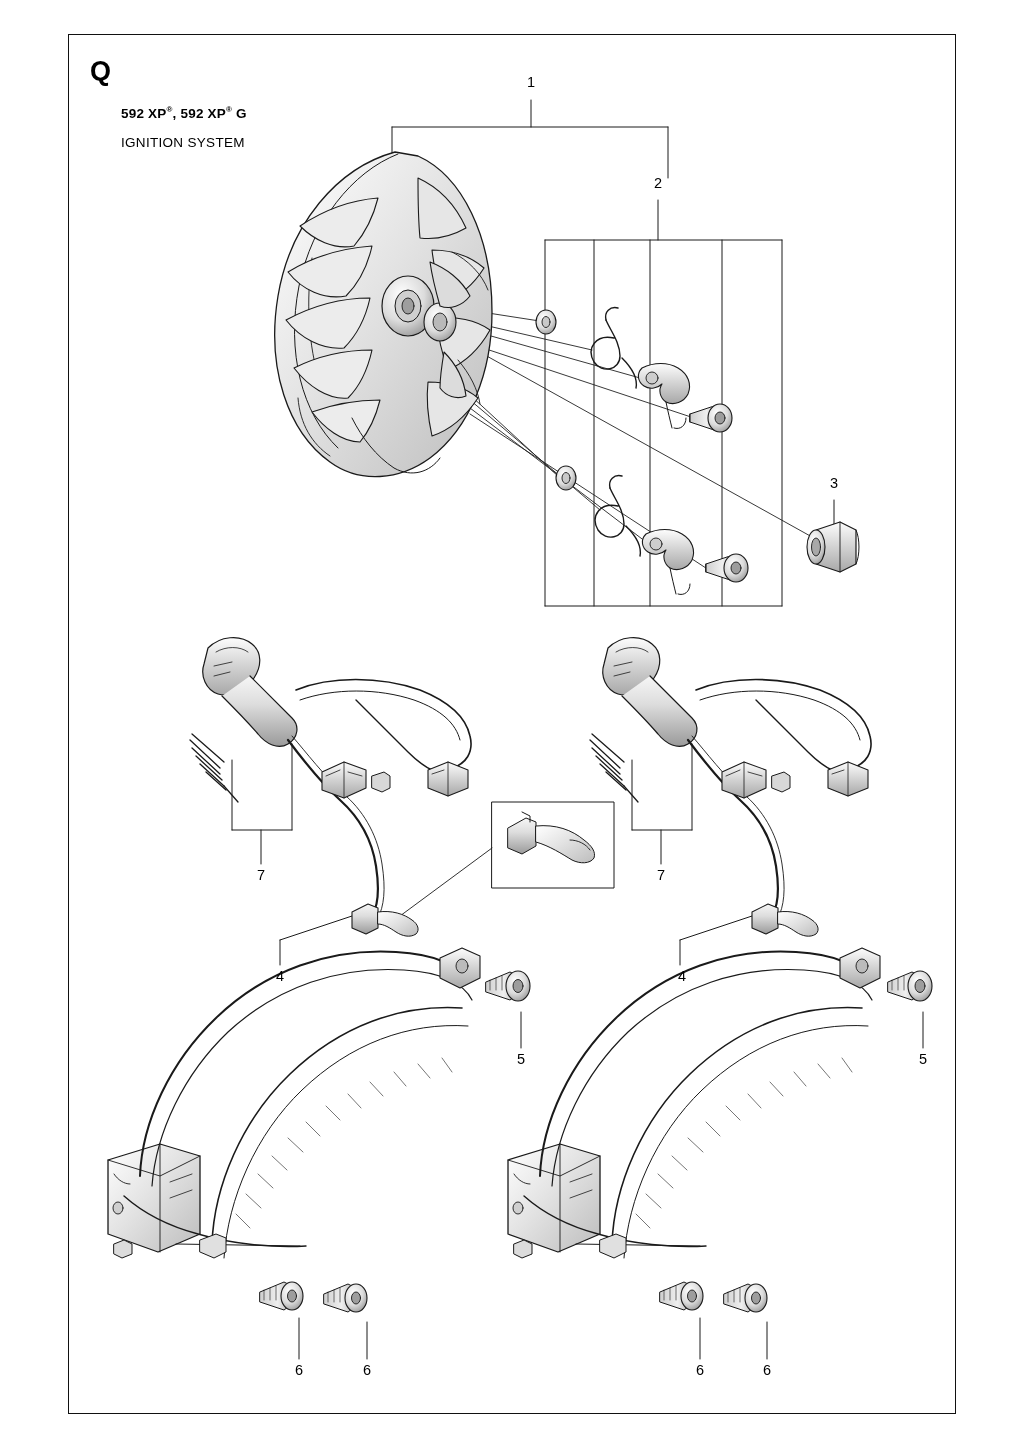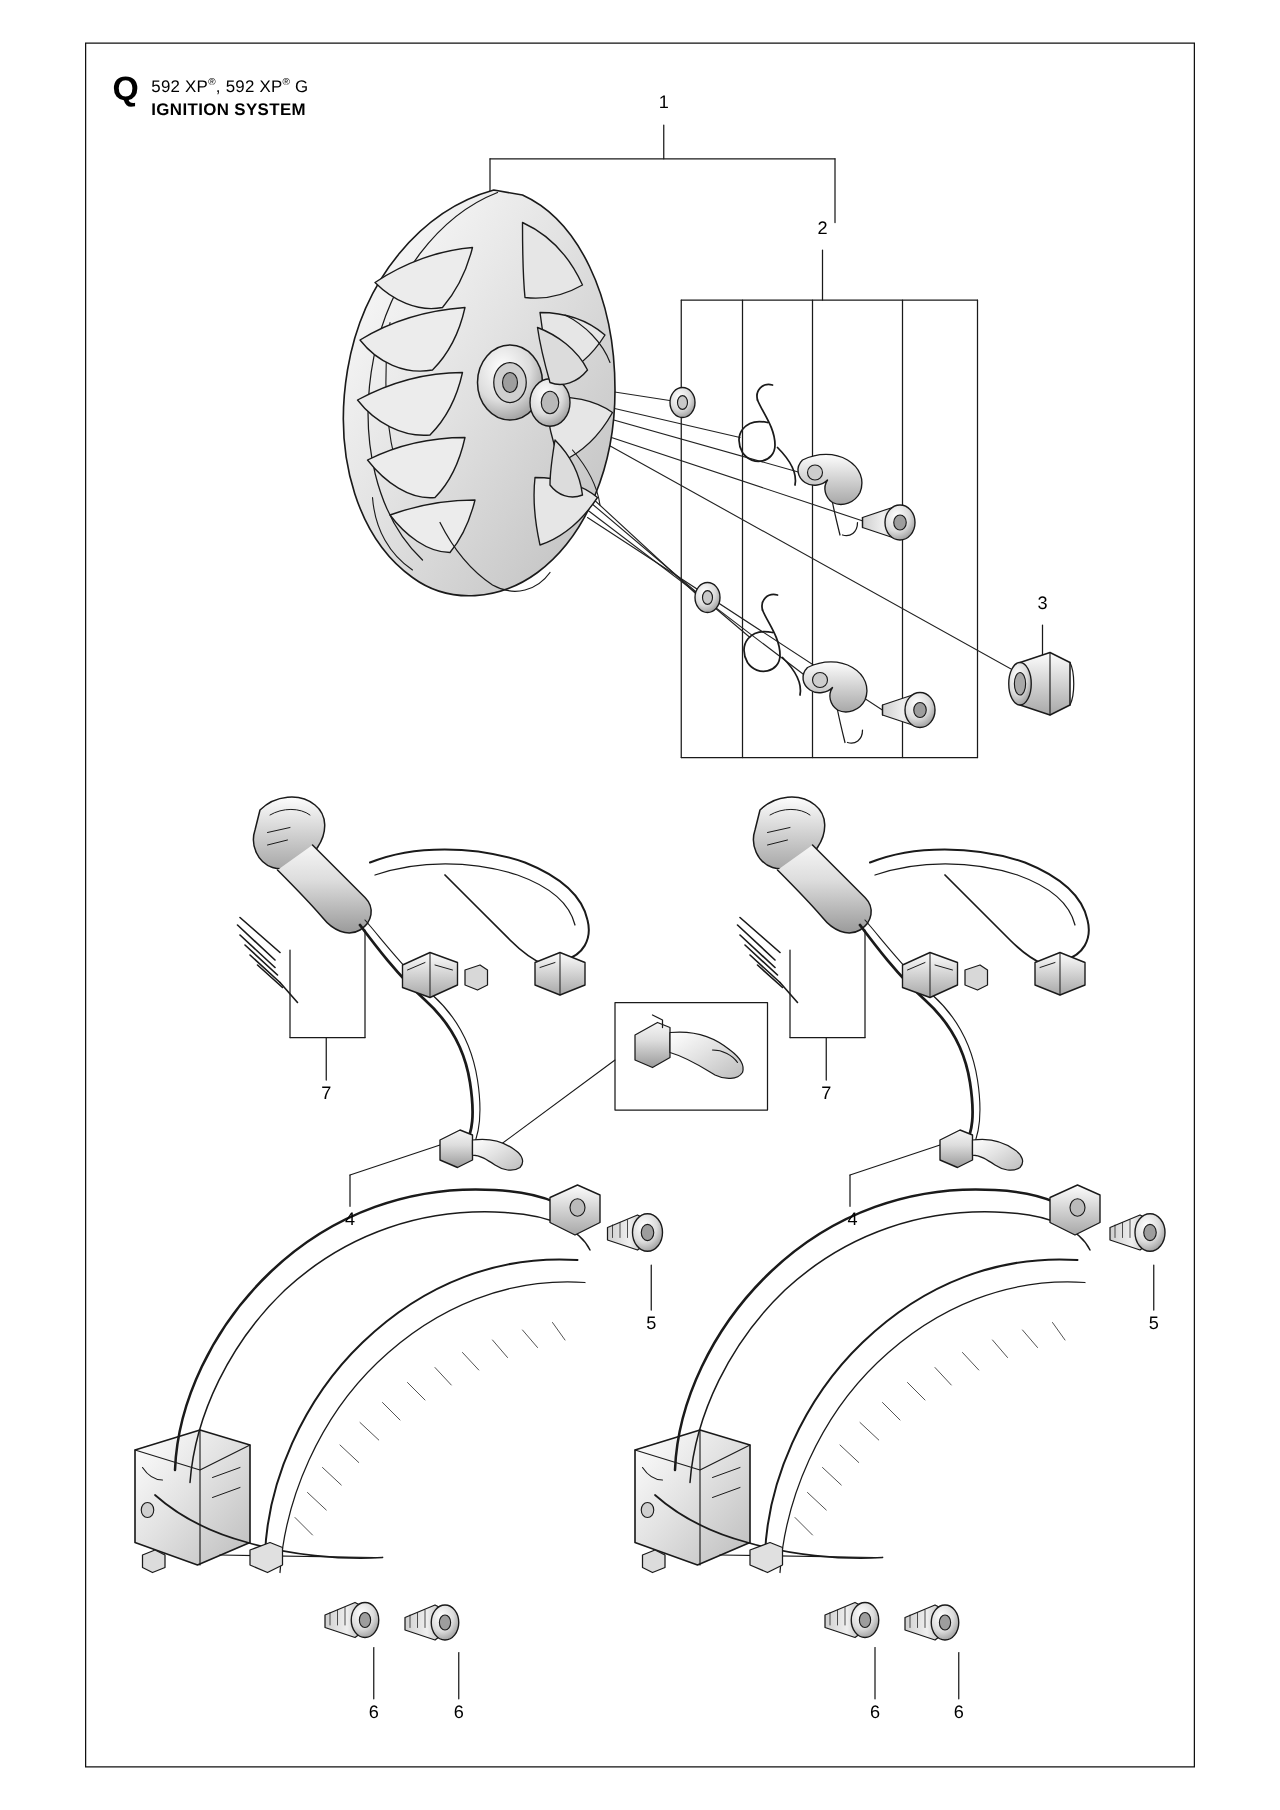--- a/index.html
+++ b/index.html
@@ -42,33 +42,34 @@
     font-size: 27px;
     font-weight: bold;
     line-height: 27px;
     letter-spacing: 0px;
   }
   .title-lines {
     padding-top: 3px;
   }
   .title-model {
     font-size: 13.5px;
-    font-weight: normal;
+    font-weight: bold;
     letter-spacing: 0.2px;
     white-space: nowrap;
+    margin-top: 44px;
   }
   .title-model sup {
     font-size: 8px;
     vertical-align: super;
   }
   .title-sub {
     font-size: 13.5px;
-    font-weight: bold;
+    font-weight: normal;
     letter-spacing: 0.3px;
-    margin-top: 3px;
+    margin-top: 14px;
   }
   .callout {
     position: absolute;
     font-size: 14.5px;
     font-weight: normal;
     color: #000;
     text-align: center;
     width: 24px;
     margin-left: -12px;
   }

